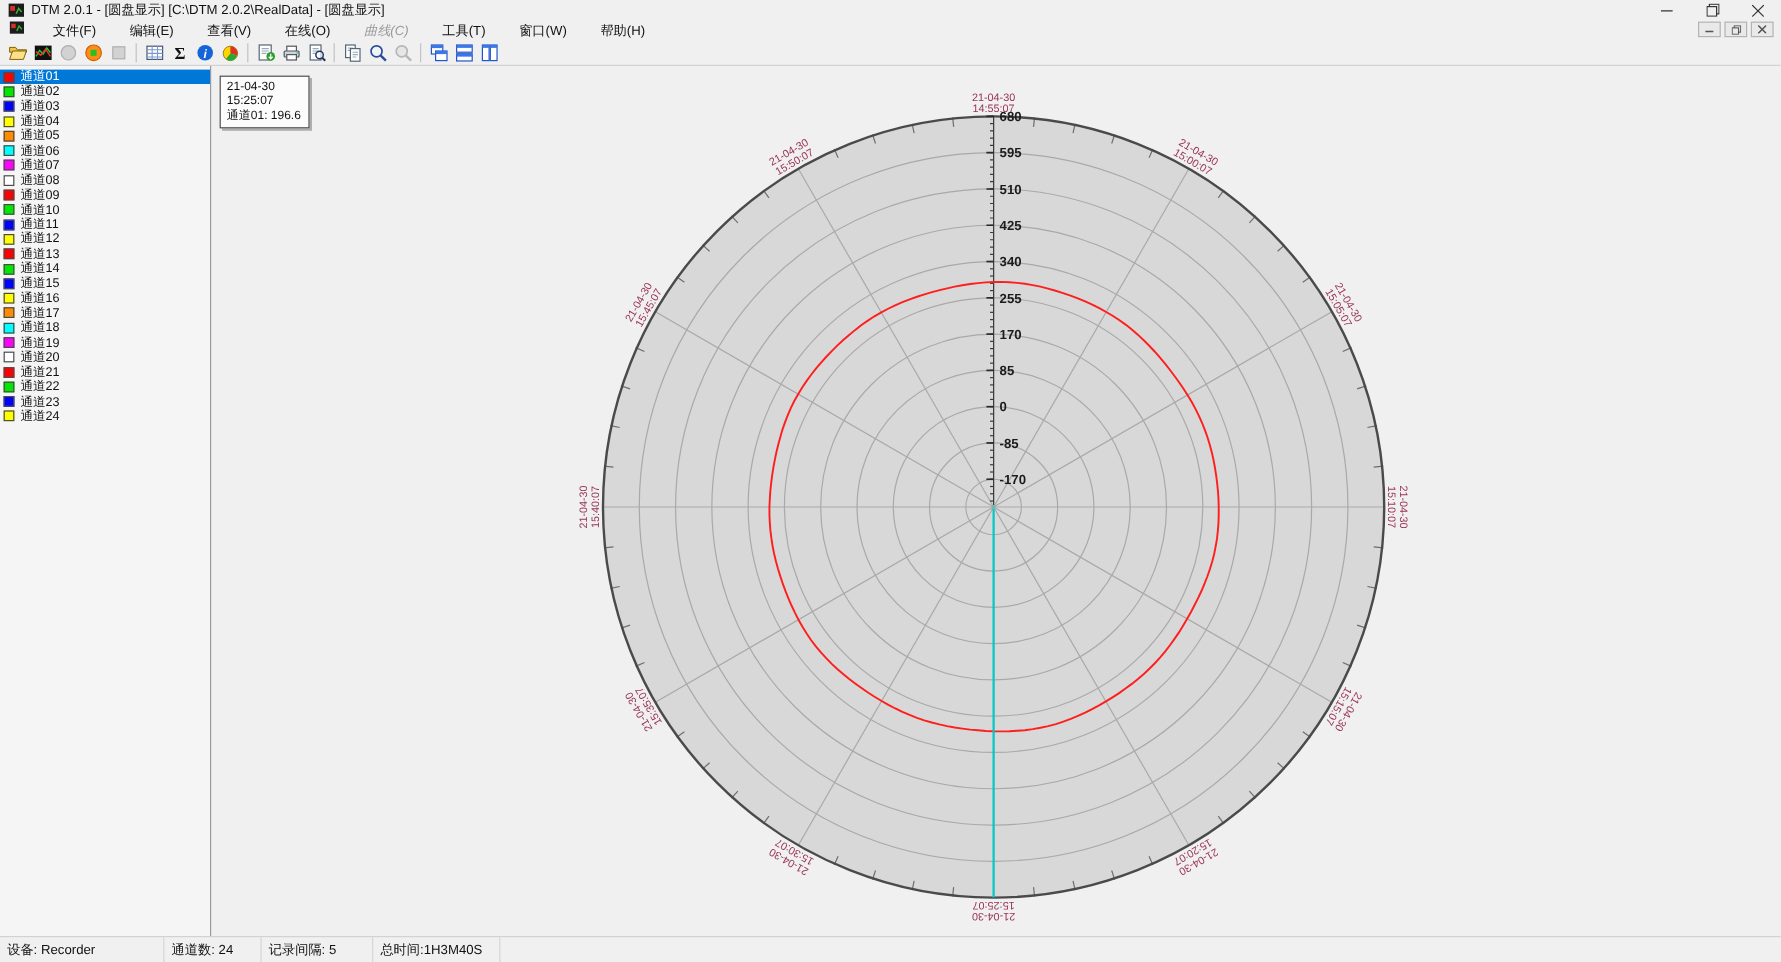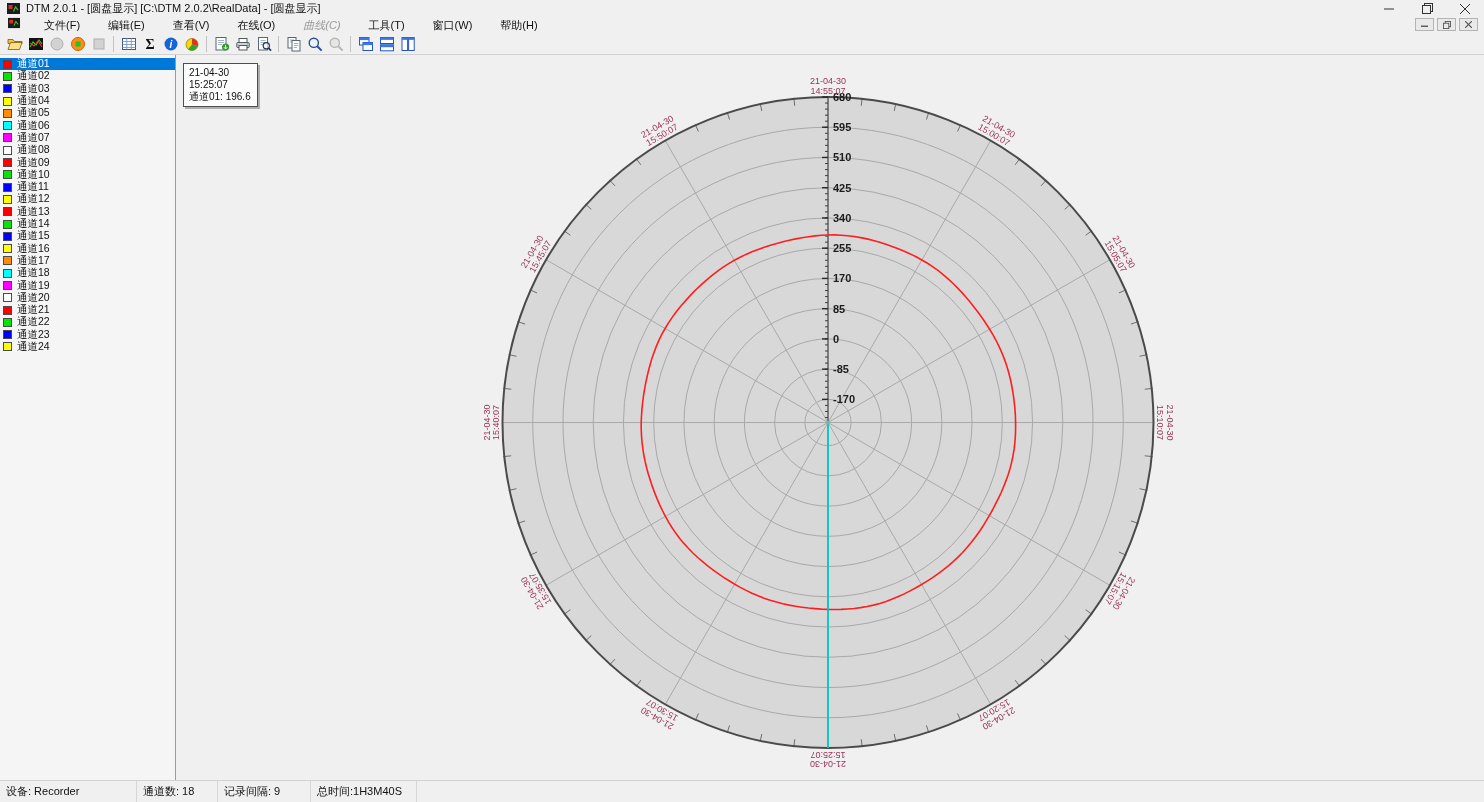--- a/index.html
+++ b/index.html
@@ -543,19 +543,19 @@
       <div class="tooltip">
         <div>21-04-30</div>
         <div>15:25:07</div>
         <div>通道01: 196.6</div>
       </div>
     </div>
   </div>
 
   <div class="statusbar">
     <div class="sb-cell" style="width:137px">设备: Recorder</div>
-    <div class="sb-cell" style="width:81px">通道数:  18</div>
-    <div class="sb-cell" style="width:93px">记录间隔:  9</div>
+    <div class="sb-cell" style="width:81px">通道数:  24</div>
+    <div class="sb-cell" style="width:93px">记录间隔:  5</div>
     <div class="sb-cell" style="width:106px">总时间:1H3M40S</div>
     <div class="sb-cell" style="flex:1; border-right:none"></div>
   </div>
 
 </div>
 
 </body></html>

